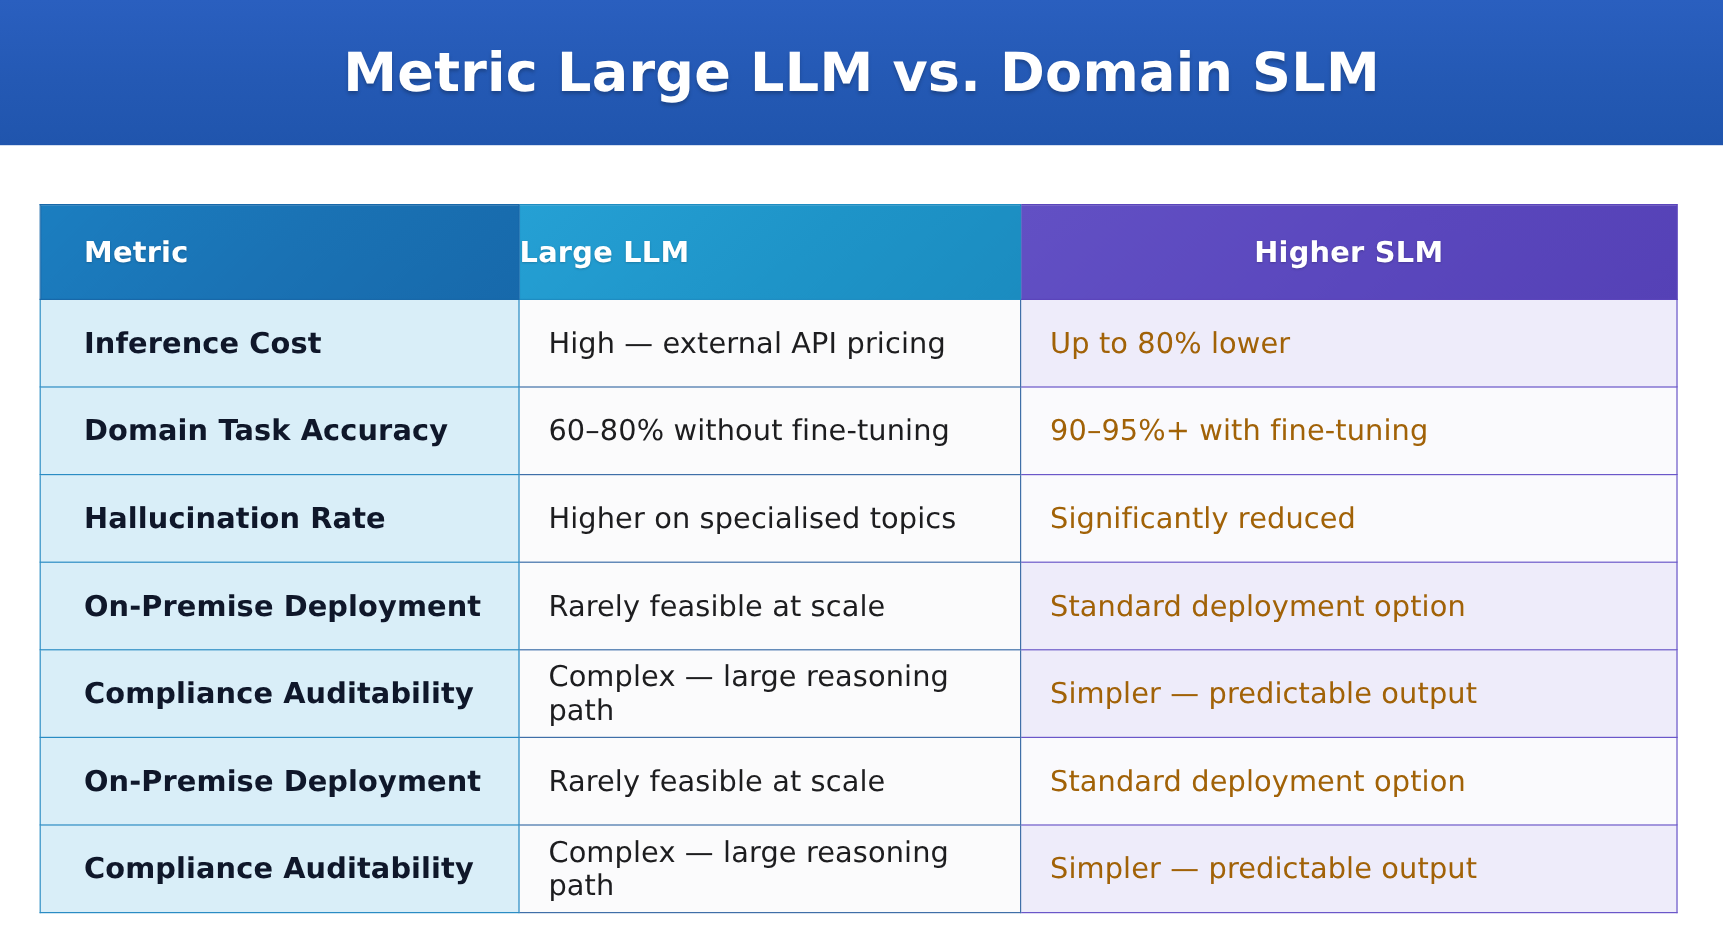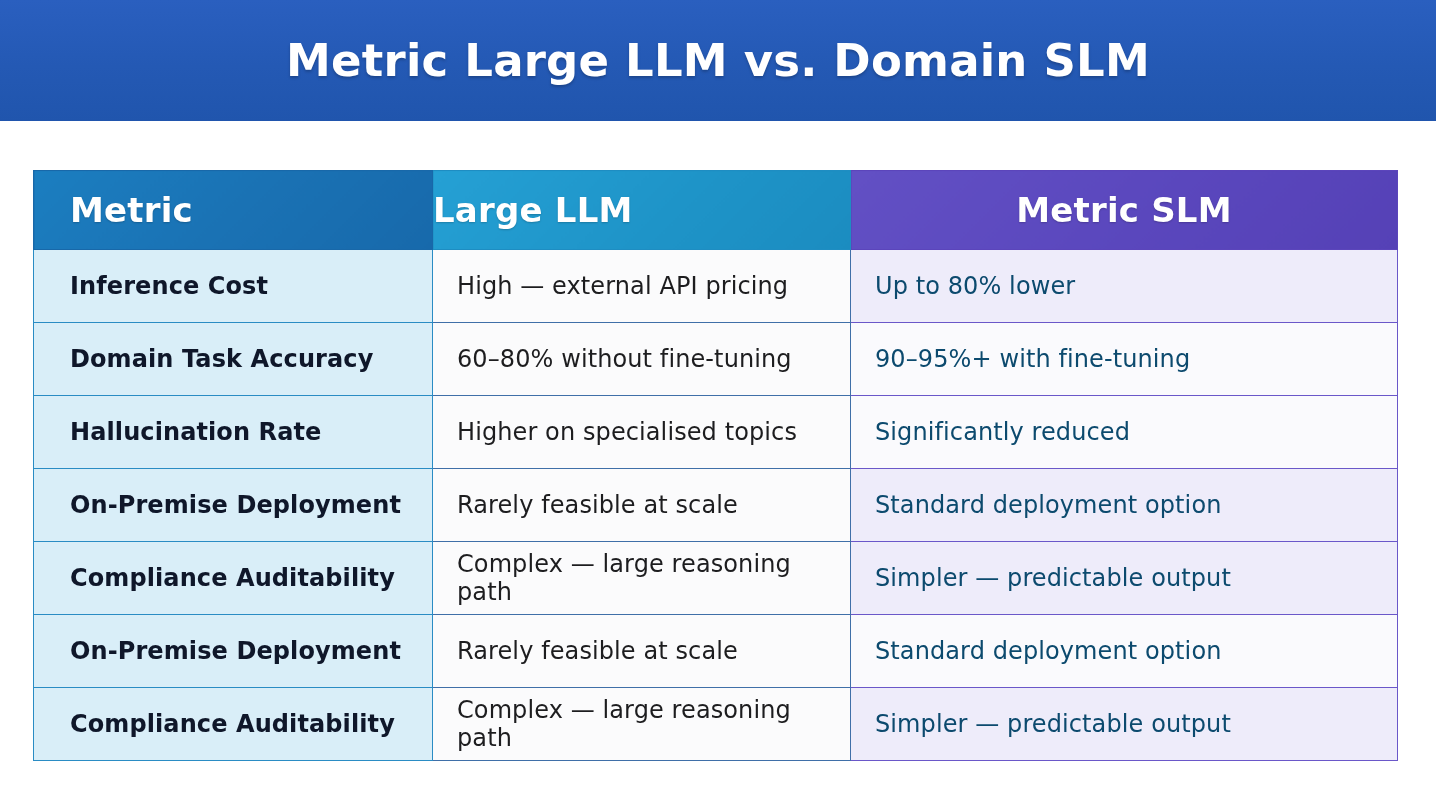--- a/index.html
+++ b/index.html
@@ -58,21 +58,21 @@
   }
   table.cmp col.c1 { width: 399px; }
   table.cmp col.c2 { width: 418px; }
   table.cmp col.c3 { width: 547px; }
 
   
   thead th {
     height: 78px;
     padding: 0 0 0 0;
     color: #ffffff;
-    font-size: 34px;
+    font-size: 24px;
     font-weight: bold;
     letter-spacing: 0.2px;
     text-shadow: 0 1px 2px rgba(0,0,0,0.2);
     vertical-align: middle;
   }
   th.h-metric {
     background: linear-gradient(135deg, #1b7ec0 0%, #1a72b4 50%, #1769ab 100%);
     text-align: left;
     padding-left: 36px;
     border: 1px solid #1868a9;
@@ -104,21 +104,21 @@
   }
   td.c-llm {
     background: #fbfbfc;
     color: #1d1d1f;
     font-weight: normal;
     padding-left: 24px;
     border: 1px solid #3f6fa8;
     letter-spacing: 0.1px;
   }
   td.c-slm {
-    color: #0c4a6e;
+    color: #a16207;
     font-weight: normal;
     padding-left: 24px;
     border: 1px solid #6a57c9;
     letter-spacing: 0.1px;
   }
   tr.alt-a td.c-slm { background: #eeecfa; }
   tr.alt-b td.c-slm { background: #fafafd; }
 
   
   .table-wrap::after {
@@ -144,21 +144,21 @@
     <table class="cmp">
       <colgroup>
         <col class="c1">
           <col class="c2">
           <col class="c3">
       </colgroup>
       <thead>
         <tr>
           <th class="h-metric">Metric</th>
           <th class="h-llm">Large LLM</th>
-          <th class="h-slm">Metric SLM</th>
+          <th class="h-slm">Higher SLM</th>
         </tr>
       </thead>
       <tbody>
         <tr class="alt-a">
           <td class="c-metric">Inference Cost</td>
           <td class="c-llm">High — external API pricing</td>
           <td class="c-slm">Up to 80% lower</td>
         </tr>
         <tr class="alt-b">
           <td class="c-metric">Domain Task Accuracy</td>

